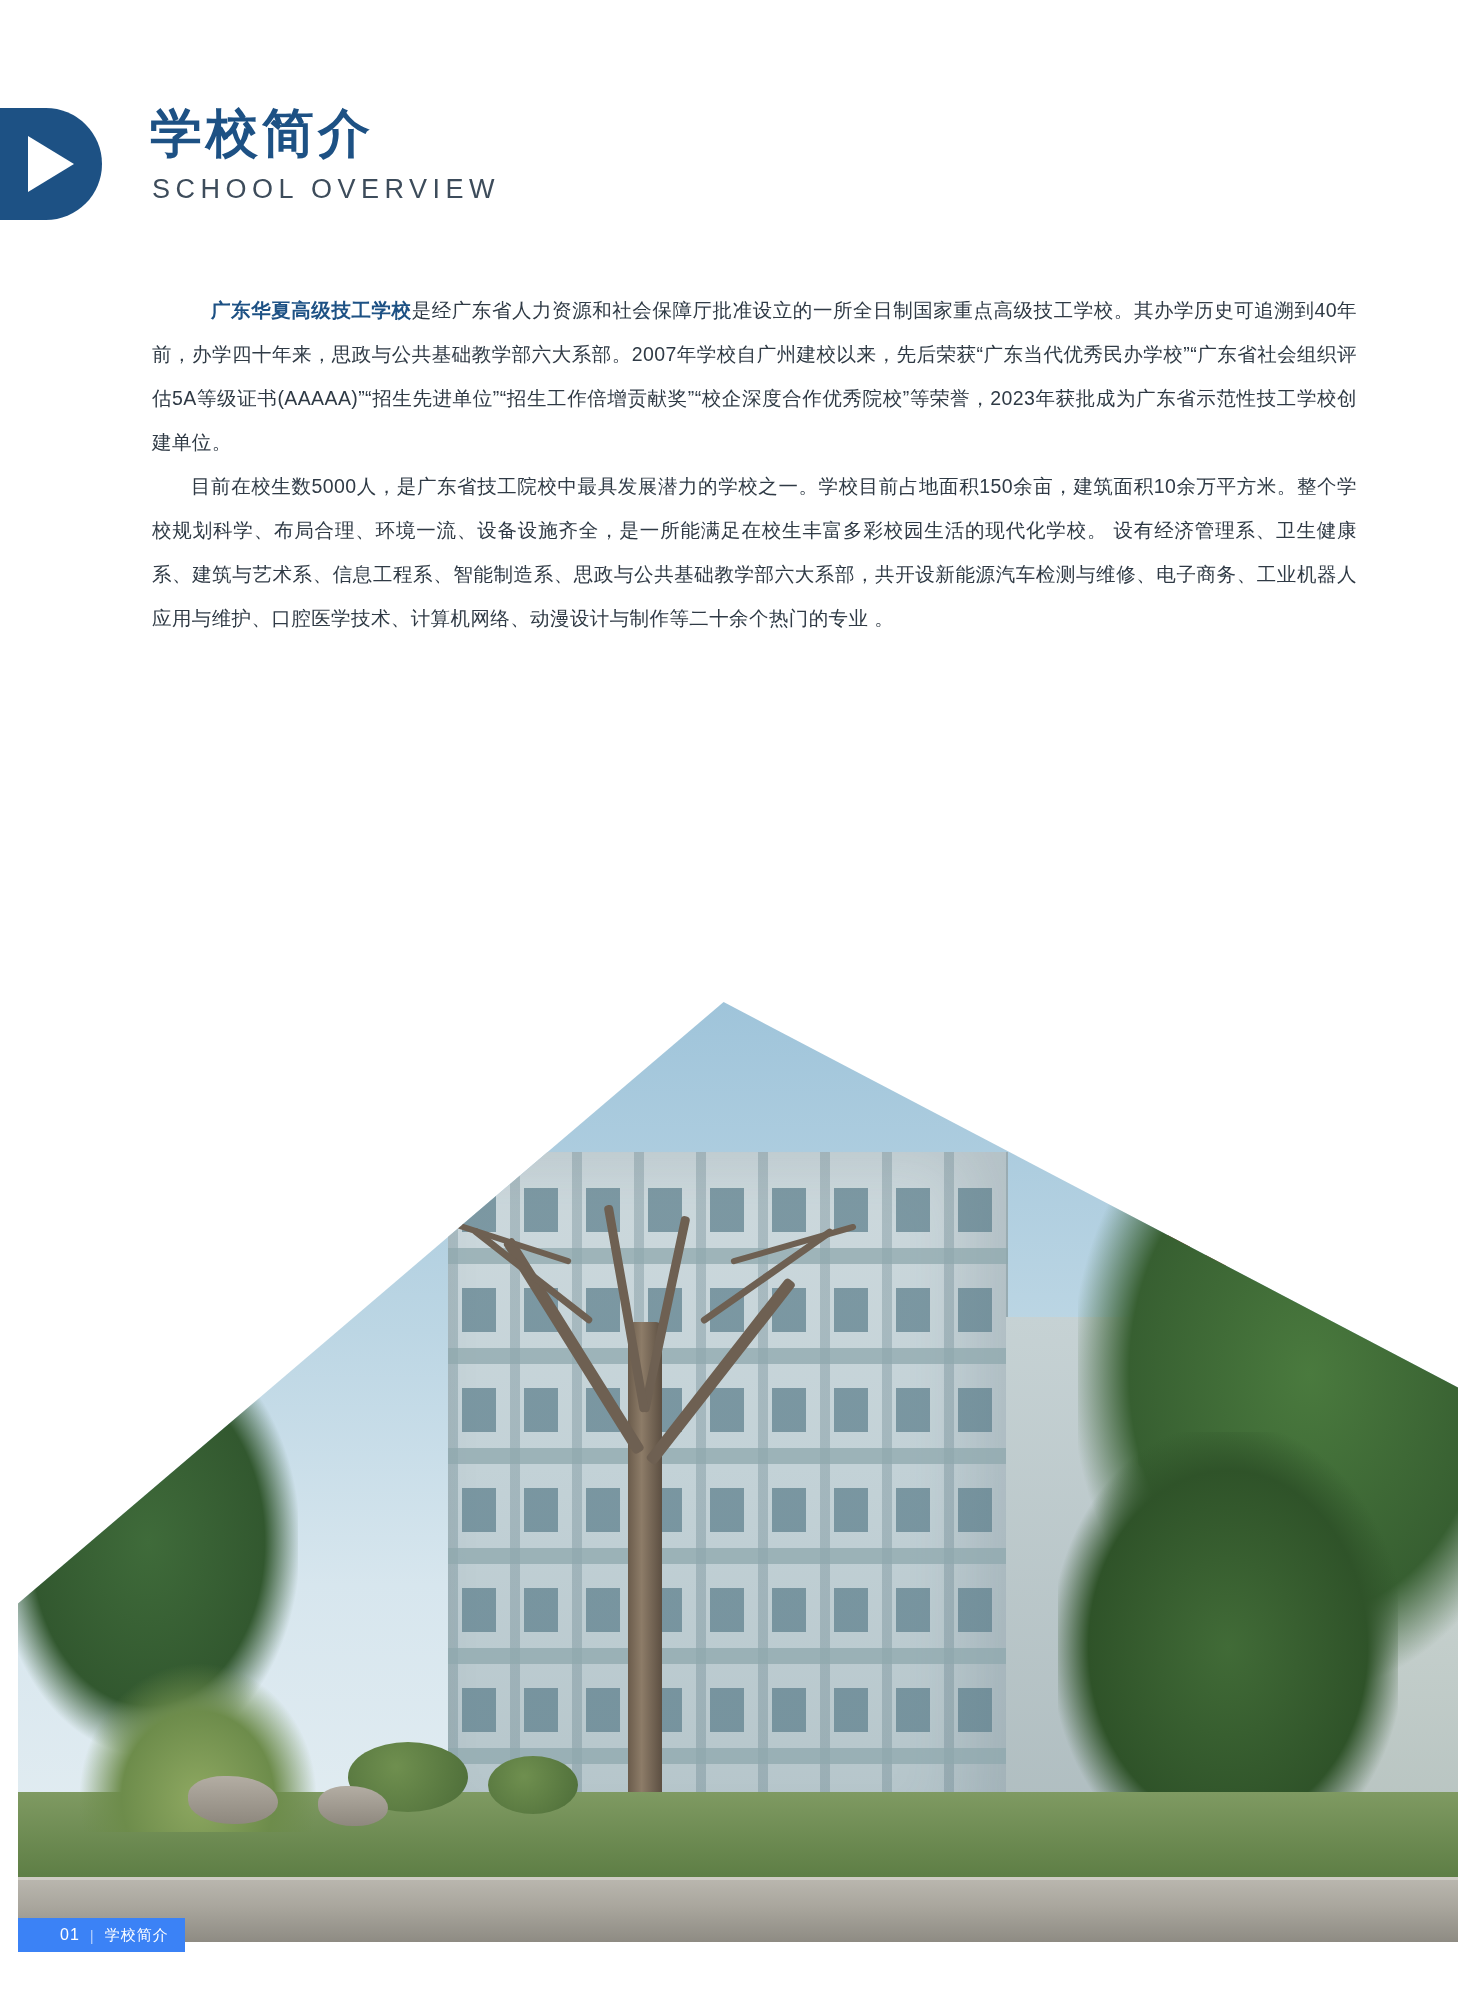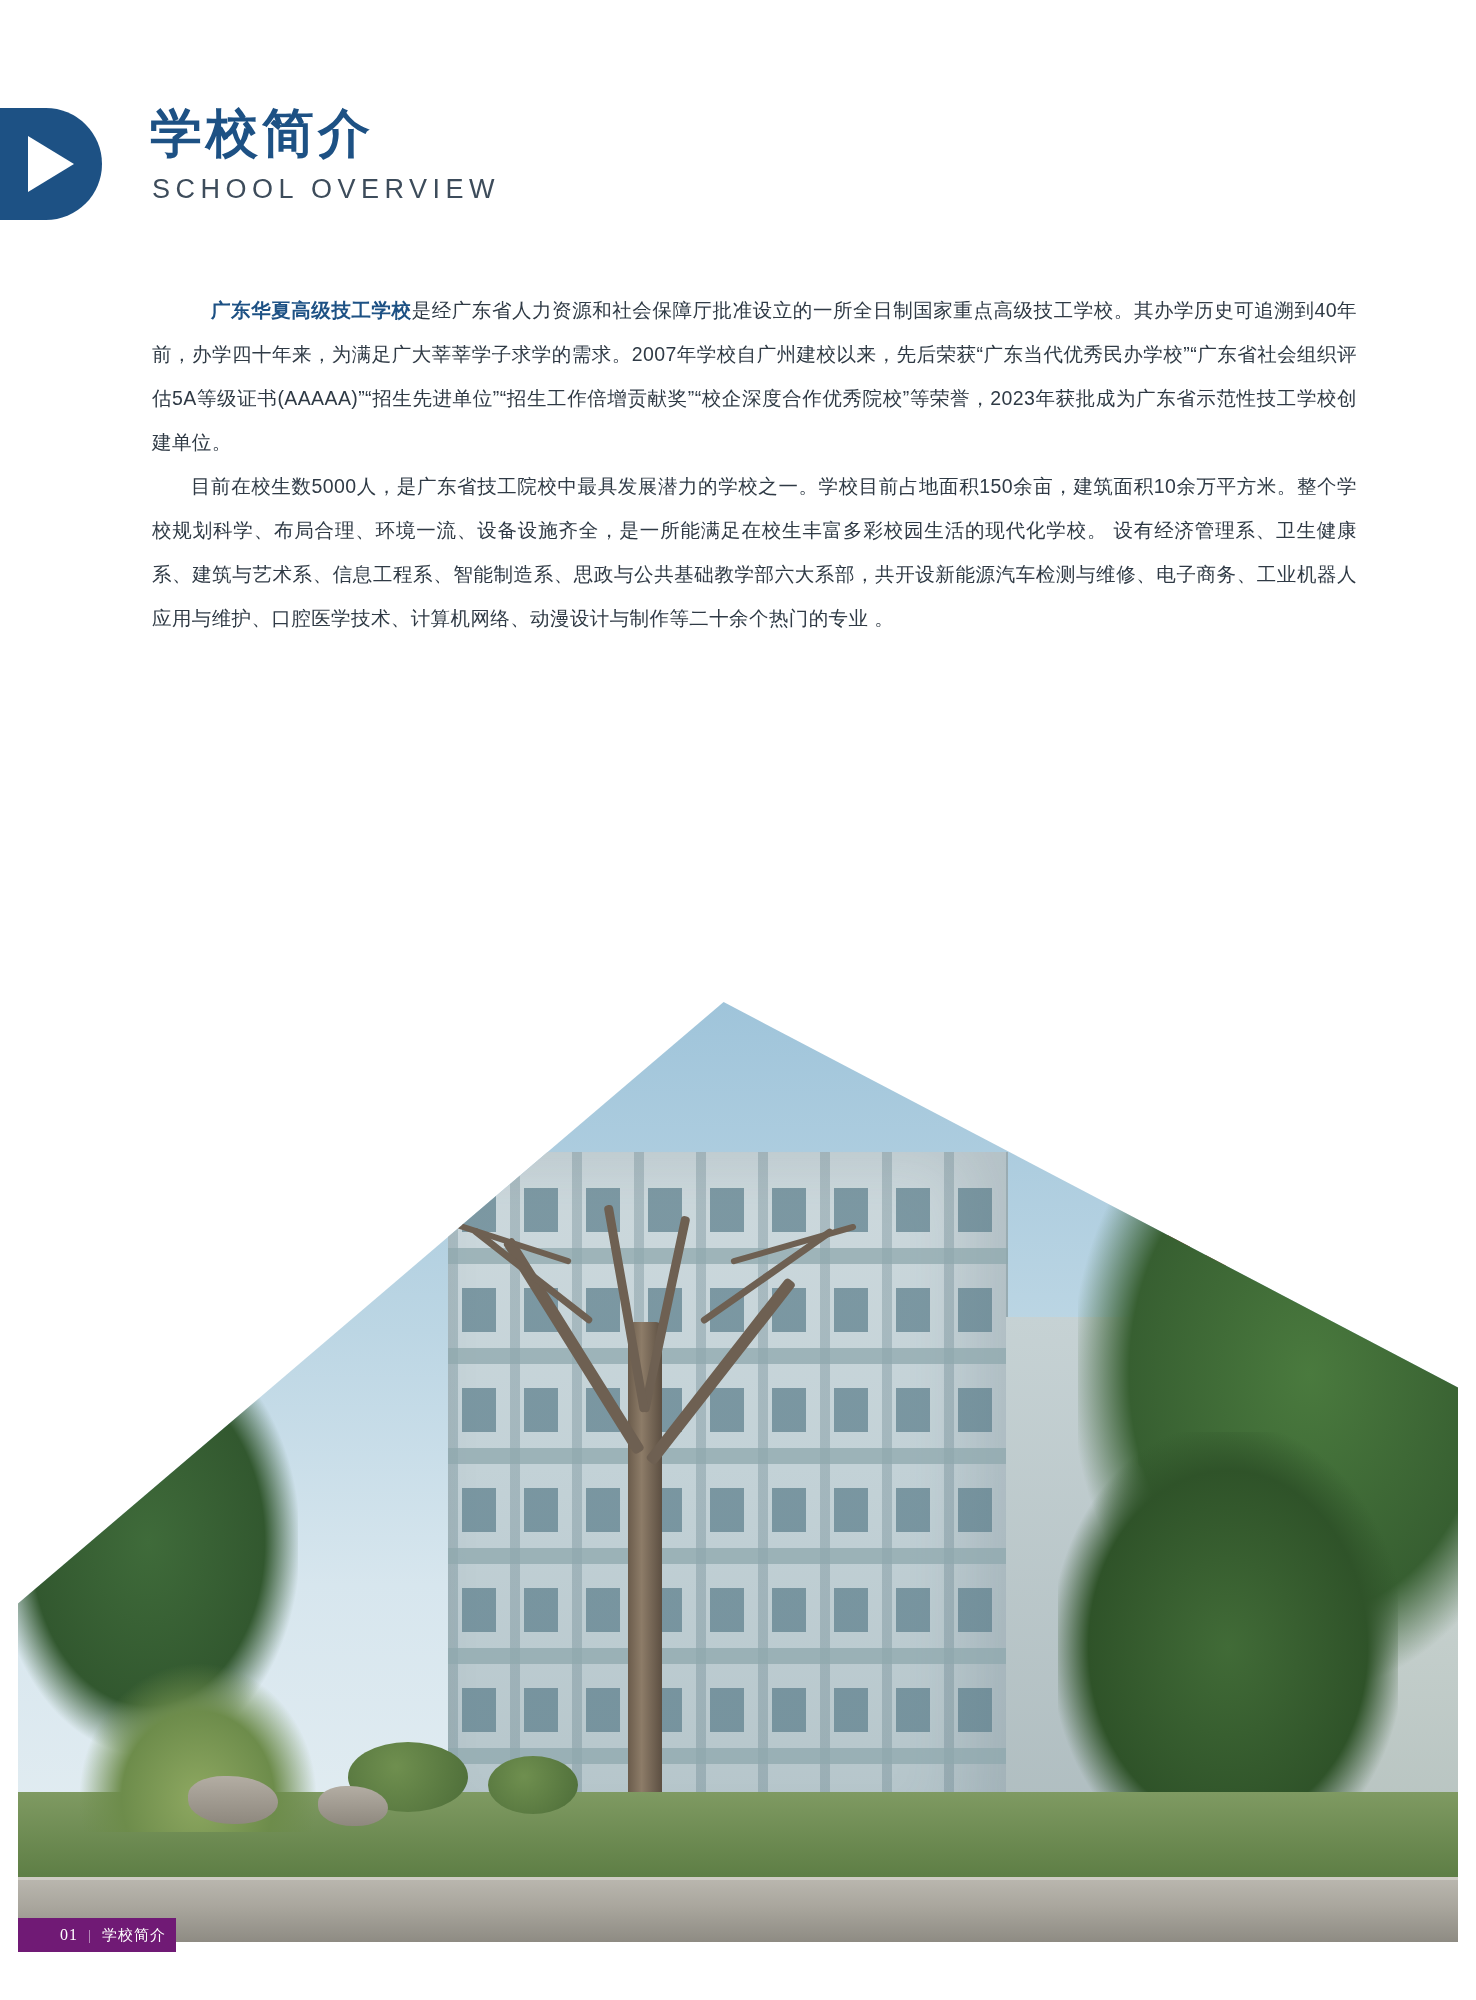--- a/index.html
+++ b/index.html
@@ -272,51 +272,50 @@
     background: linear-gradient(to bottom, #b3ada3, #8e887e);
   }
 
   
   .page-tag {
     position: absolute;
     left: 18px;
     bottom: 48px;
     height: 34px;
     min-width: 158px;
-    background: #701a75;
+    background: #3b82f6;
     color: #ffffff;
     display: flex;
     align-items: center;
     gap: 10px;
-    padding: 0 8px 0 42px;
+    padding: 0 16px 0 42px;
     font-size: 15px;
     letter-spacing: 1px;
     box-sizing: border-box;
-    font-family: Liberation Serif, serif;
   }
   .page-tag .num {
     font-size: 16px;
   }
   .page-tag .sep {
     opacity: .6;
   }
 </style>
 </head>
 <body>
 
 <div class="header">
   <div class="play-badge"></div>
   <div class="head-titles">
     <h1 class="title-cn">学校简介</h1>
     <div class="title-en">SCHOOL OVERVIEW</div>
   </div>
 </div>
 
 <div class="article">
-  <p><span class="lead">广东华夏高级技工学校</span><span>是经广东省人力资源和社会保障厅批准设立的一所全日制国家重点高级技工学校。其办学历史可追溯到40年前，办学四十年来，为满足广大莘莘学子求学的需求。2007年学校自广州建校以来，先后荣获“广东当代优秀民办学校”“广东省社会组织评估5A等级证书(AAAAA)”“招生先进单位”“招生工作倍增贡献奖”“校企深度合作优秀院校”等荣誉，2023年获批成为广东省示范性技工学校创建单位。</span></p>
+  <p><span class="lead">广东华夏高级技工学校</span><span>是经广东省人力资源和社会保障厅批准设立的一所全日制国家重点高级技工学校。其办学历史可追溯到40年前，办学四十年来，思政与公共基础教学部六大系部。2007年学校自广州建校以来，先后荣获“广东当代优秀民办学校”“广东省社会组织评估5A等级证书(AAAAA)”“招生先进单位”“招生工作倍增贡献奖”“校企深度合作优秀院校”等荣誉，2023年获批成为广东省示范性技工学校创建单位。</span></p>
   <p>目前在校生数5000人，是广东省技工院校中最具发展潜力的学校之一。学校目前占地面积150余亩，建筑面积10余万平方米。整个学校规划科学、布局合理、环境一流、设备设施齐全，是一所能满足在校生丰富多彩校园生活的现代化学校。 设有经济管理系、卫生健康系、建筑与艺术系、信息工程系、智能制造系、思政与公共基础教学部六大系部，共开设新能源汽车检测与维修、电子商务、工业机器人应用与维护、口腔医学技术、计算机网络、动漫设计与制作等二十余个热门的专业 。</p>
 </div>
 
 <div class="photo-wrap">
   <div class="sky"></div>
 
   <div class="building">
     <div class="colgrid"></div>
     <div class="win-band" style="top:36px"></div>
     <div class="win-band" style="top:136px"></div>

